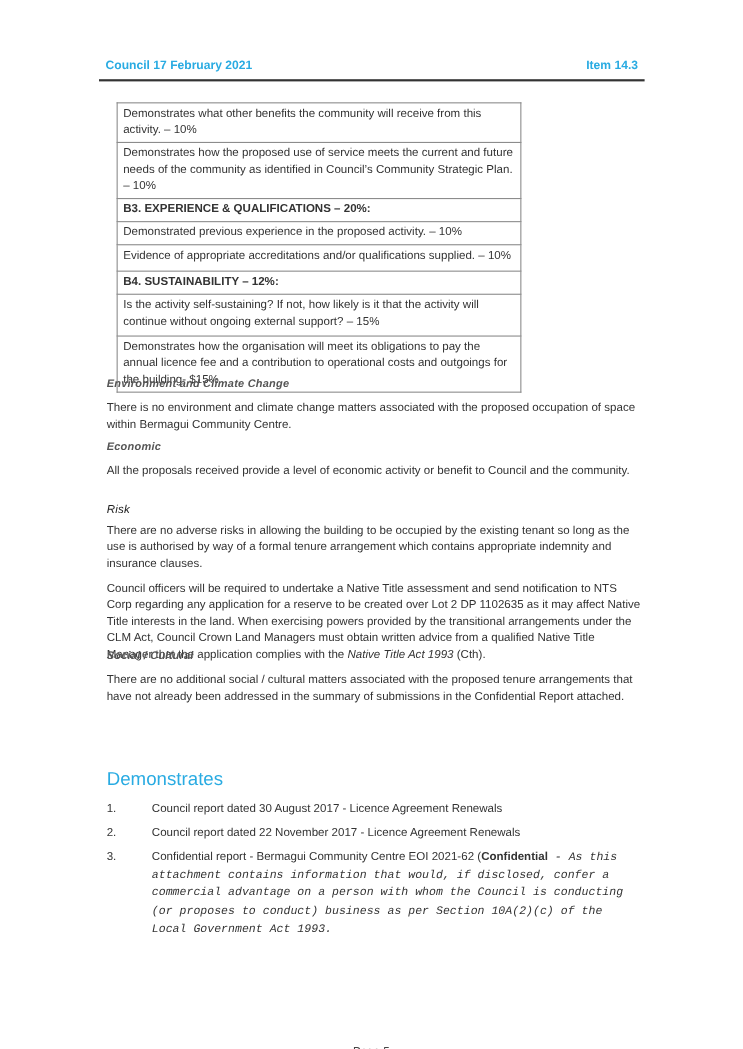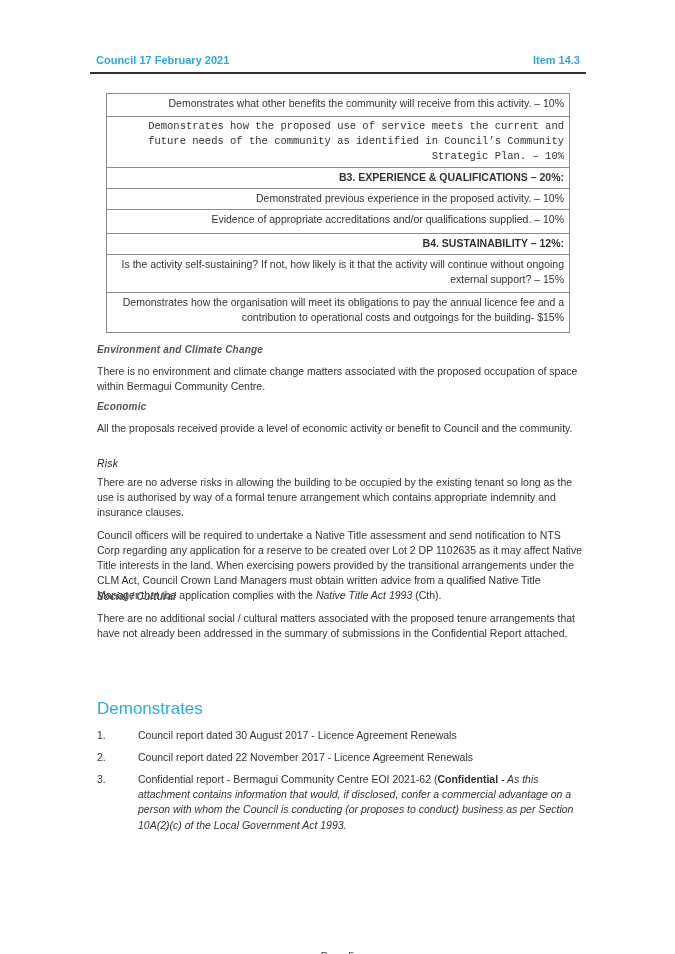--- a/index.html
+++ b/index.html
@@ -3,42 +3,42 @@
 <meta charset="utf-8">
 <style>
   html, body { margin: 0; padding: 0; background: #ffffff; }
   body { width: 675px; height: 954px; position: relative; overflow: hidden;
          font-family: "Liberation Sans", sans-serif; color: #333333; }
   .hdr { position: absolute; top: 52px; left: 96px; width: 486px; height: 20px; }
   .hdr-left { position: absolute; left: 0; top: 2px; font-size: 11px; font-weight: bold; color: #29abe2; }
   .hdr-right { position: absolute; right: 2px; top: 2px; font-size: 11px; font-weight: bold; color: #29abe2; }
   .hdr-rule { position: absolute; top: 72px; left: 90px; width: 496px; height: 2px; background: #333333; }
 
-  table.crit { position: absolute; top: 93px; left: 106px; width: 464px; border-collapse: collapse;
-               font-size: 10.5px; color: #333; text-align: right; }
+  table.crit { position: absolute; top: 93px; left: 106px; width: 368px; border-collapse: collapse;
+               font-size: 10.5px; color: #333; }
   table.crit td { border: 1px solid #8c8c8c; padding: 2px 5px 3px 5px; line-height: 15px; vertical-align: top; }
   table.crit td.h { font-weight: bold; }
   .r1 td { height: 17px; }
-  .r2 td { height: 32px; font-family: Liberation Mono, monospace; }
+  .r2 td { height: 32px; }
   .r3 td { height: 15px; }
   .r4 td { height: 15px; }
   .r5 td { height: 18px; }
   .r6 td { height: 14px; }
   .r7 td { height: 32px; }
   .r8 td { height: 34px; }
 
   .sec { position: absolute; left: 97px; width: 486px; }
   .subhead { font-size: 10px; font-weight: bold; font-style: italic; color: #555; letter-spacing: 0.2px; }
   .subhead.risk { font-weight: normal; color: #222; font-size: 10.5px; }
   .para { font-size: 10.5px; line-height: 15.2px; color: #333; margin: 0; }
   .attach-title { font-size: 17px; color: #29abe2; }
   .att-item { position: absolute; left: 97px; width: 486px; font-size: 10.5px; line-height: 15.2px; color: #333; }
   .att-num { position: absolute; left: 0; top: 0; }
   .att-text { position: absolute; left: 41px; top: 0; width: 440px; }
-  .att-text i { font-style: italic; }
+  .att-text i { font-style: italic; font-family: Liberation Mono, monospace; }
   .footer { position: absolute; top: 902px; left: 0; width: 675px; text-align: center; font-size: 10.5px; color: #444; margin-top: 48px; }
 </style>
 </head>
 <body>
 
 <div class="hdr">
   <span class="hdr-left">Council 17 February 2021</span>
   <span class="hdr-right">Item 14.3</span>
 </div>
 <div class="hdr-rule"></div>

